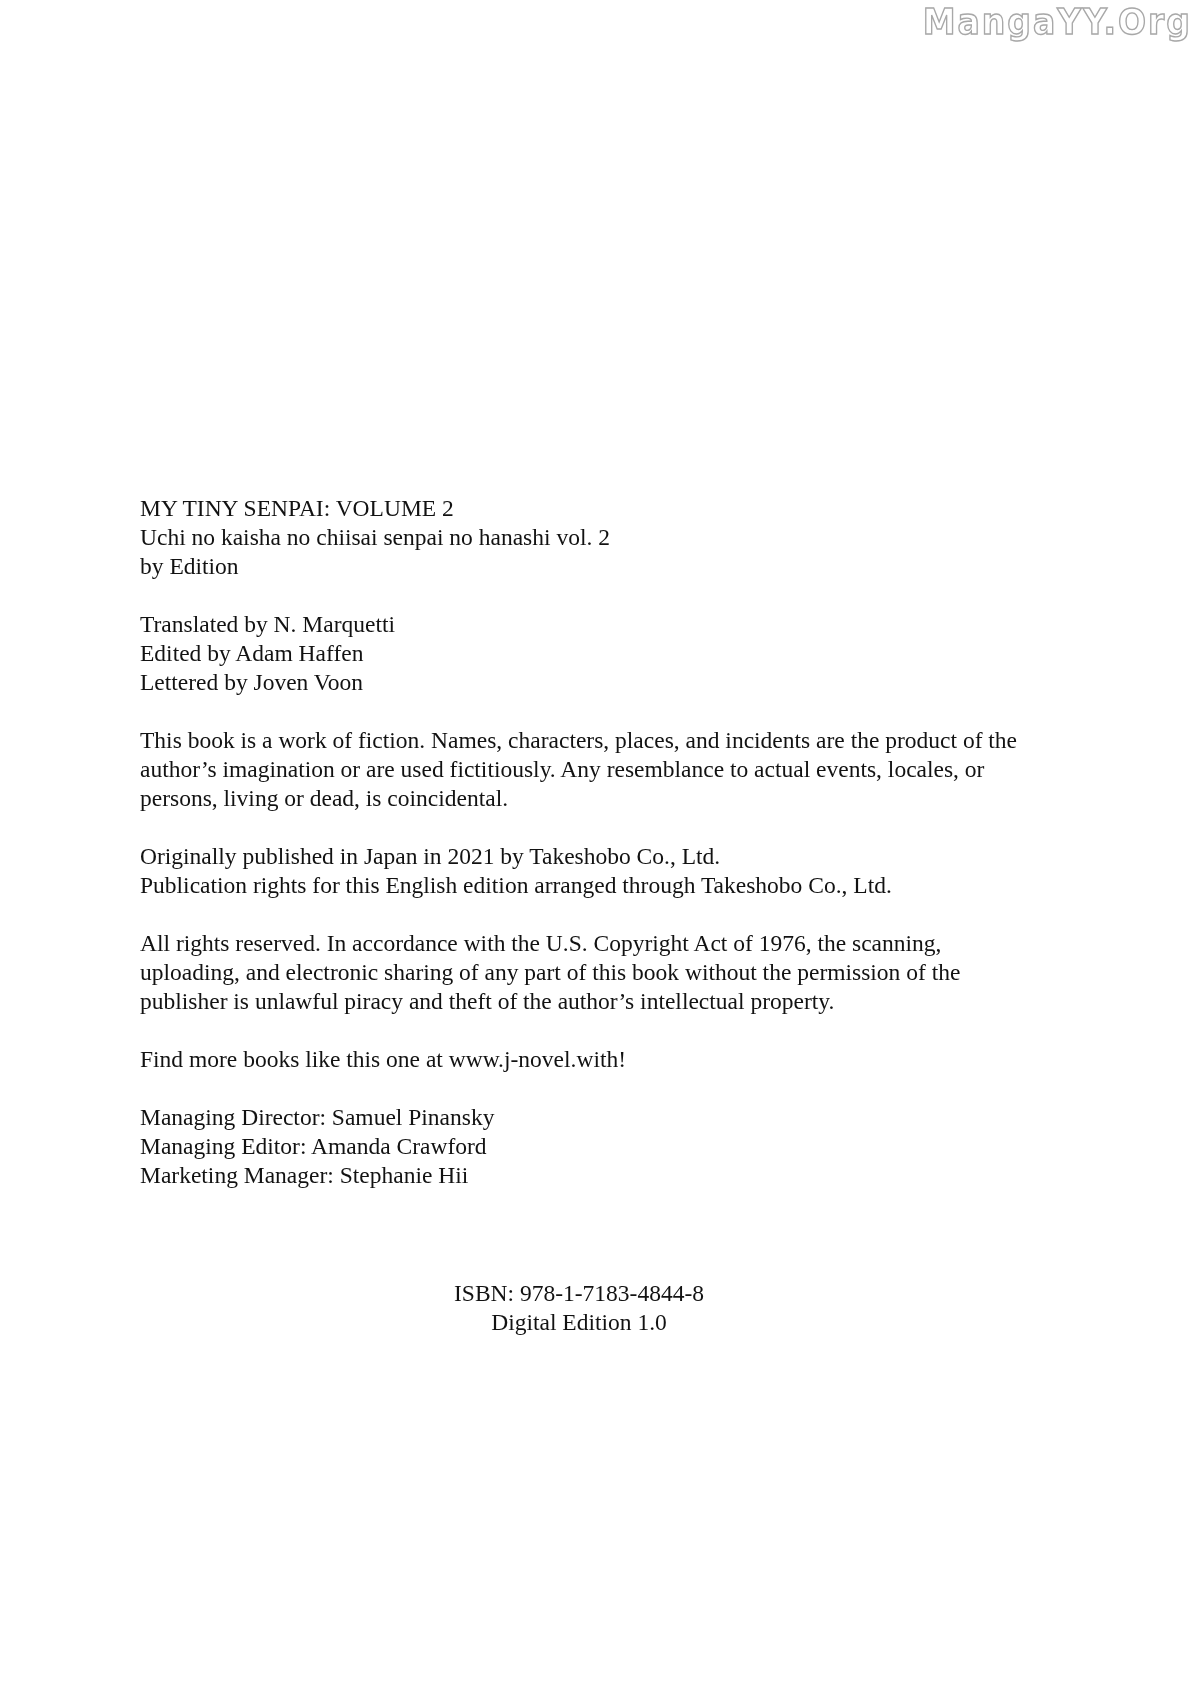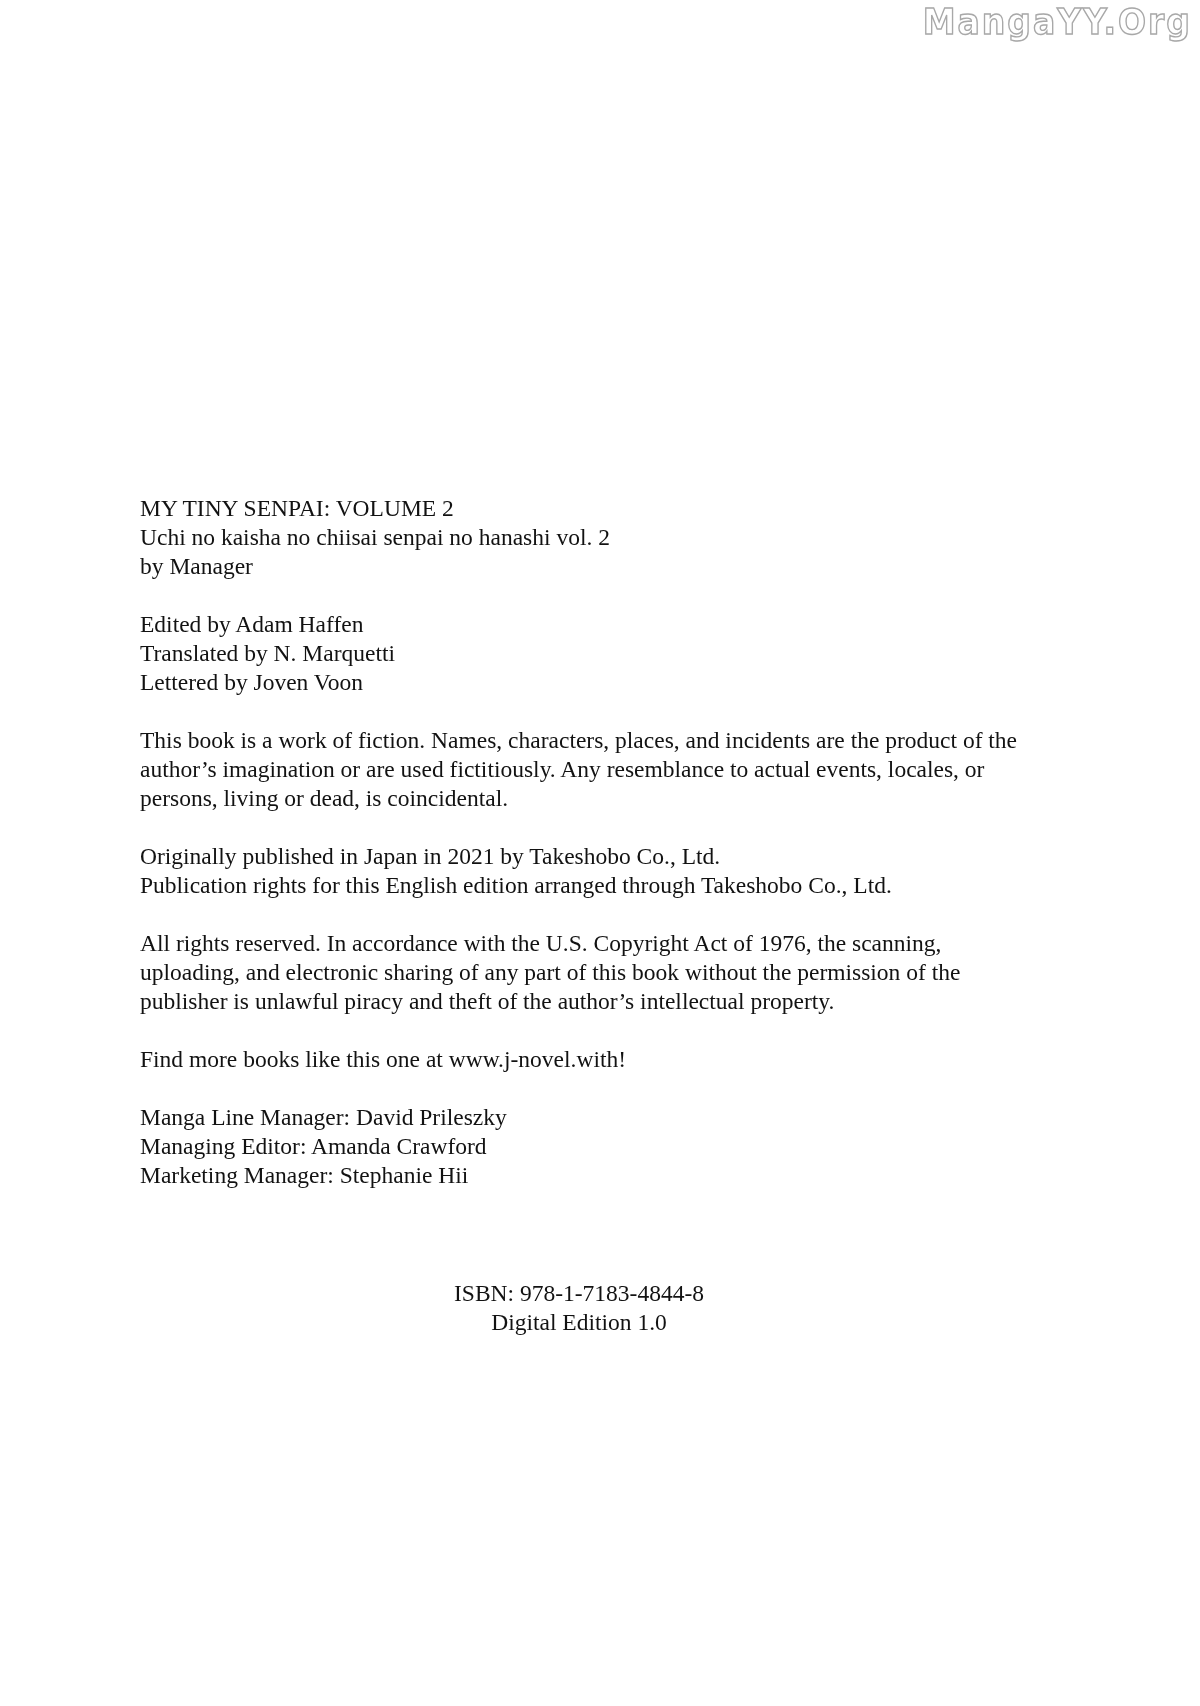--- a/index.html
+++ b/index.html
@@ -50,42 +50,42 @@
 
 <div class="page">
 
   <div class="watermark">MangaYY.Org</div>
 
   <div class="colophon">
 
     <div class="block">
       <span class="line">MY TINY SENPAI: VOLUME 2</span>
       <span class="line">Uchi no kaisha no chiisai senpai no hanashi vol. 2</span>
-      <span class="line">by Manager</span>
+      <span class="line">by Edition</span>
     </div>
 
     <div class="block">
+      <span class="line">Translated by N. Marquetti</span>
       <span class="line">Edited by Adam Haffen</span>
-      <span class="line">Translated by N. Marquetti</span>
       <span class="line">Lettered by Joven Voon</span>
     </div>
 
     <div class="block">This book is a work of fiction. Names, characters, places, and incidents are the product of the author’s imagination or are used fictitiously. Any resemblance to actual events, locales, or persons, living or dead, is coincidental.</div>
 
     <div class="block">
       <span class="line">Originally published in Japan in 2021 by Takeshobo Co., Ltd.</span>
       <span class="line">Publication rights for this English edition arranged through Takeshobo Co., Ltd.</span>
     </div>
 
     <div class="block">All rights reserved. In accordance with the U.S. Copyright Act of 1976, the scanning, uploading, and electronic sharing of any part of this book without the permission of the publisher is unlawful piracy and theft of the author’s intellectual property.</div>
 
     <div class="block">Find more books like this one at www.j-novel.with!</div>
 
     <div class="block">
-      <span class="line">Manga Line Manager: David Prileszky</span>
+      <span class="line">Managing Director: Samuel Pinansky</span>
       <span class="line">Managing Editor: Amanda Crawford</span>
       <span class="line">Marketing Manager: Stephanie Hii</span>
     </div>
 
     <div class="block isbn-gap">
       <span class="line">ISBN: 978-1-7183-4844-8</span>
       <span class="line">Digital Edition 1.0</span>
     </div>
 
   </div>

